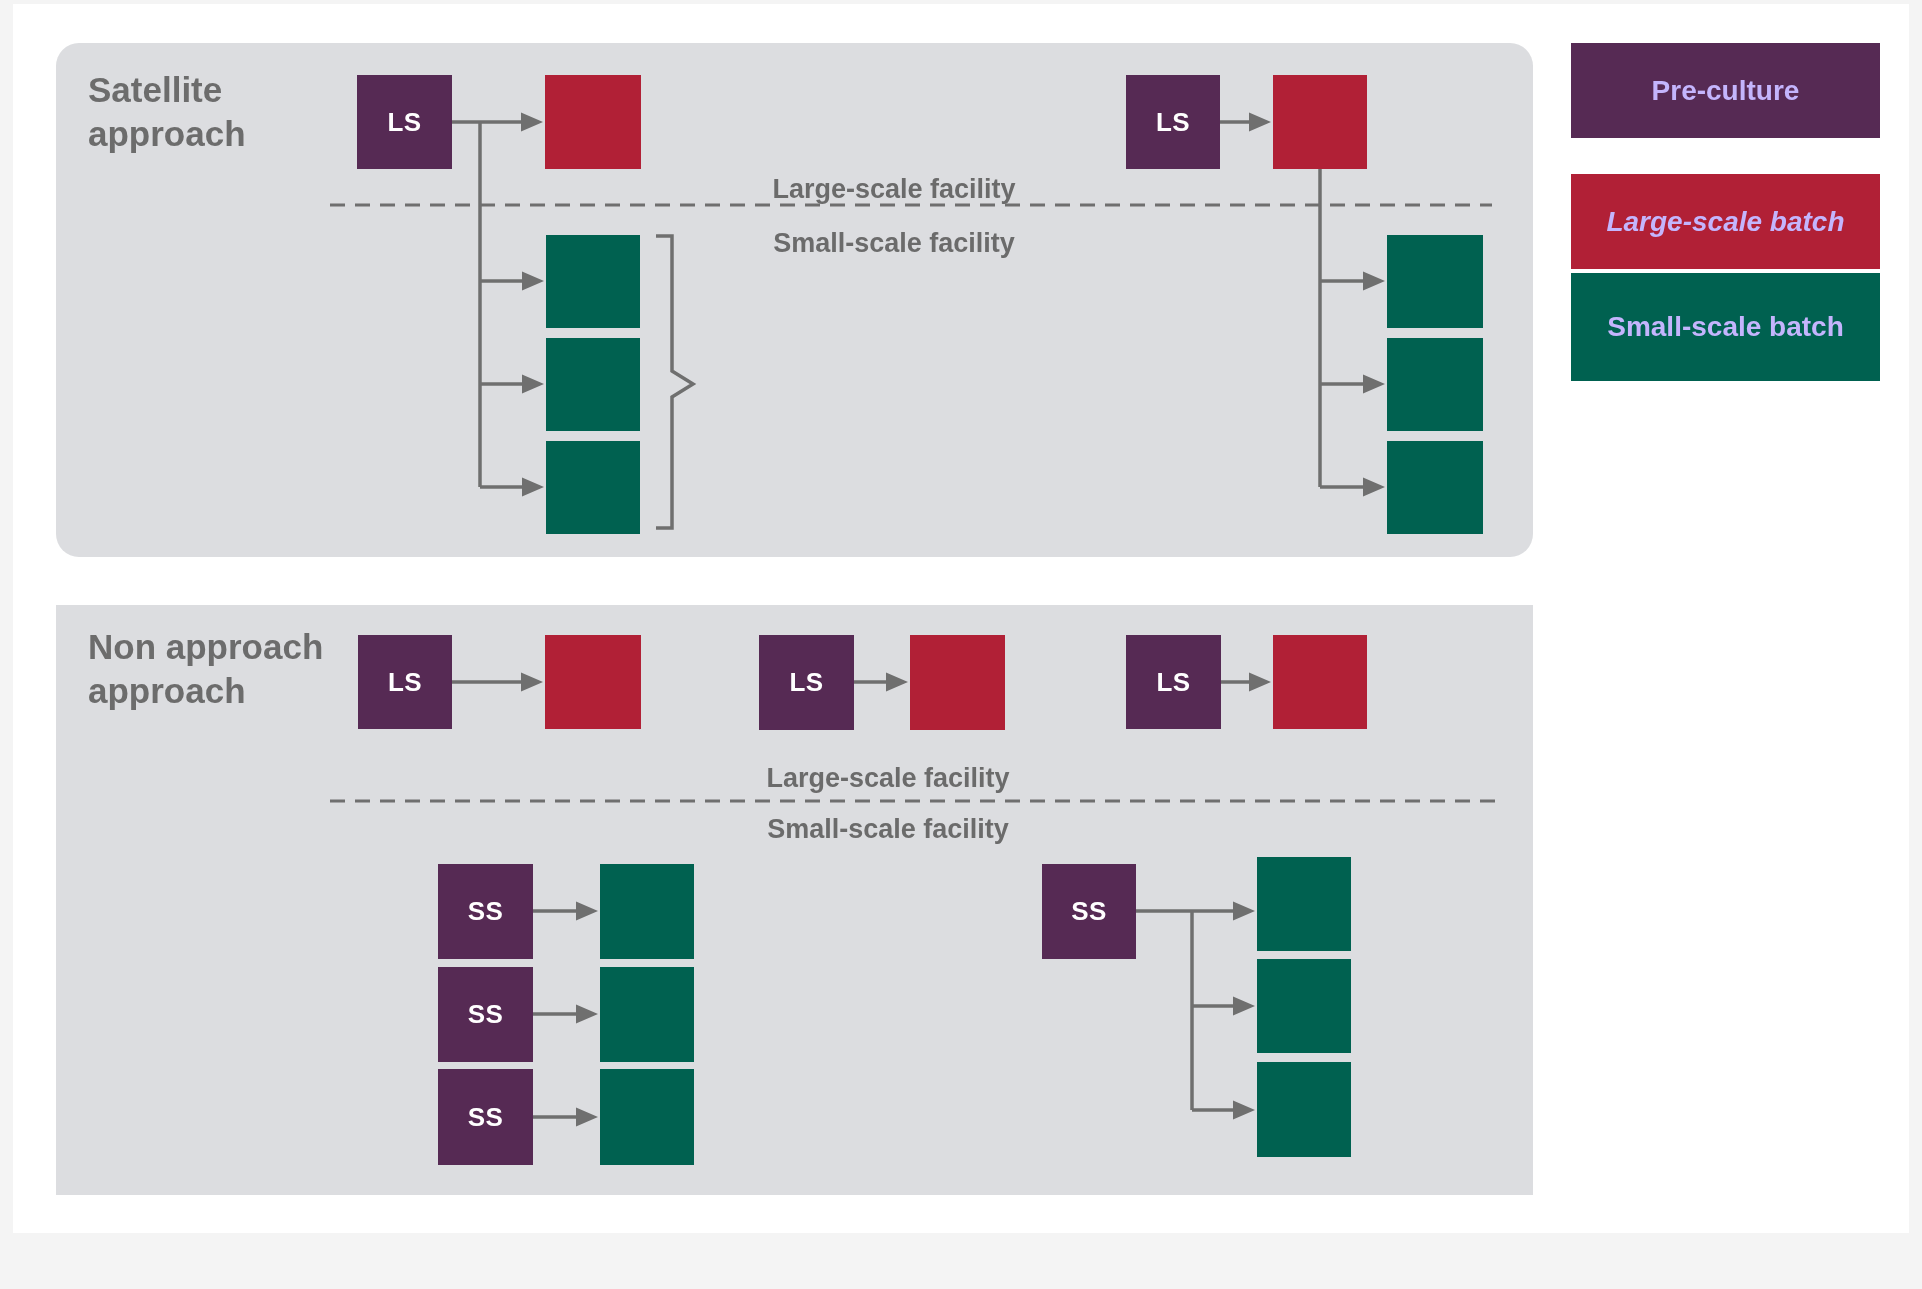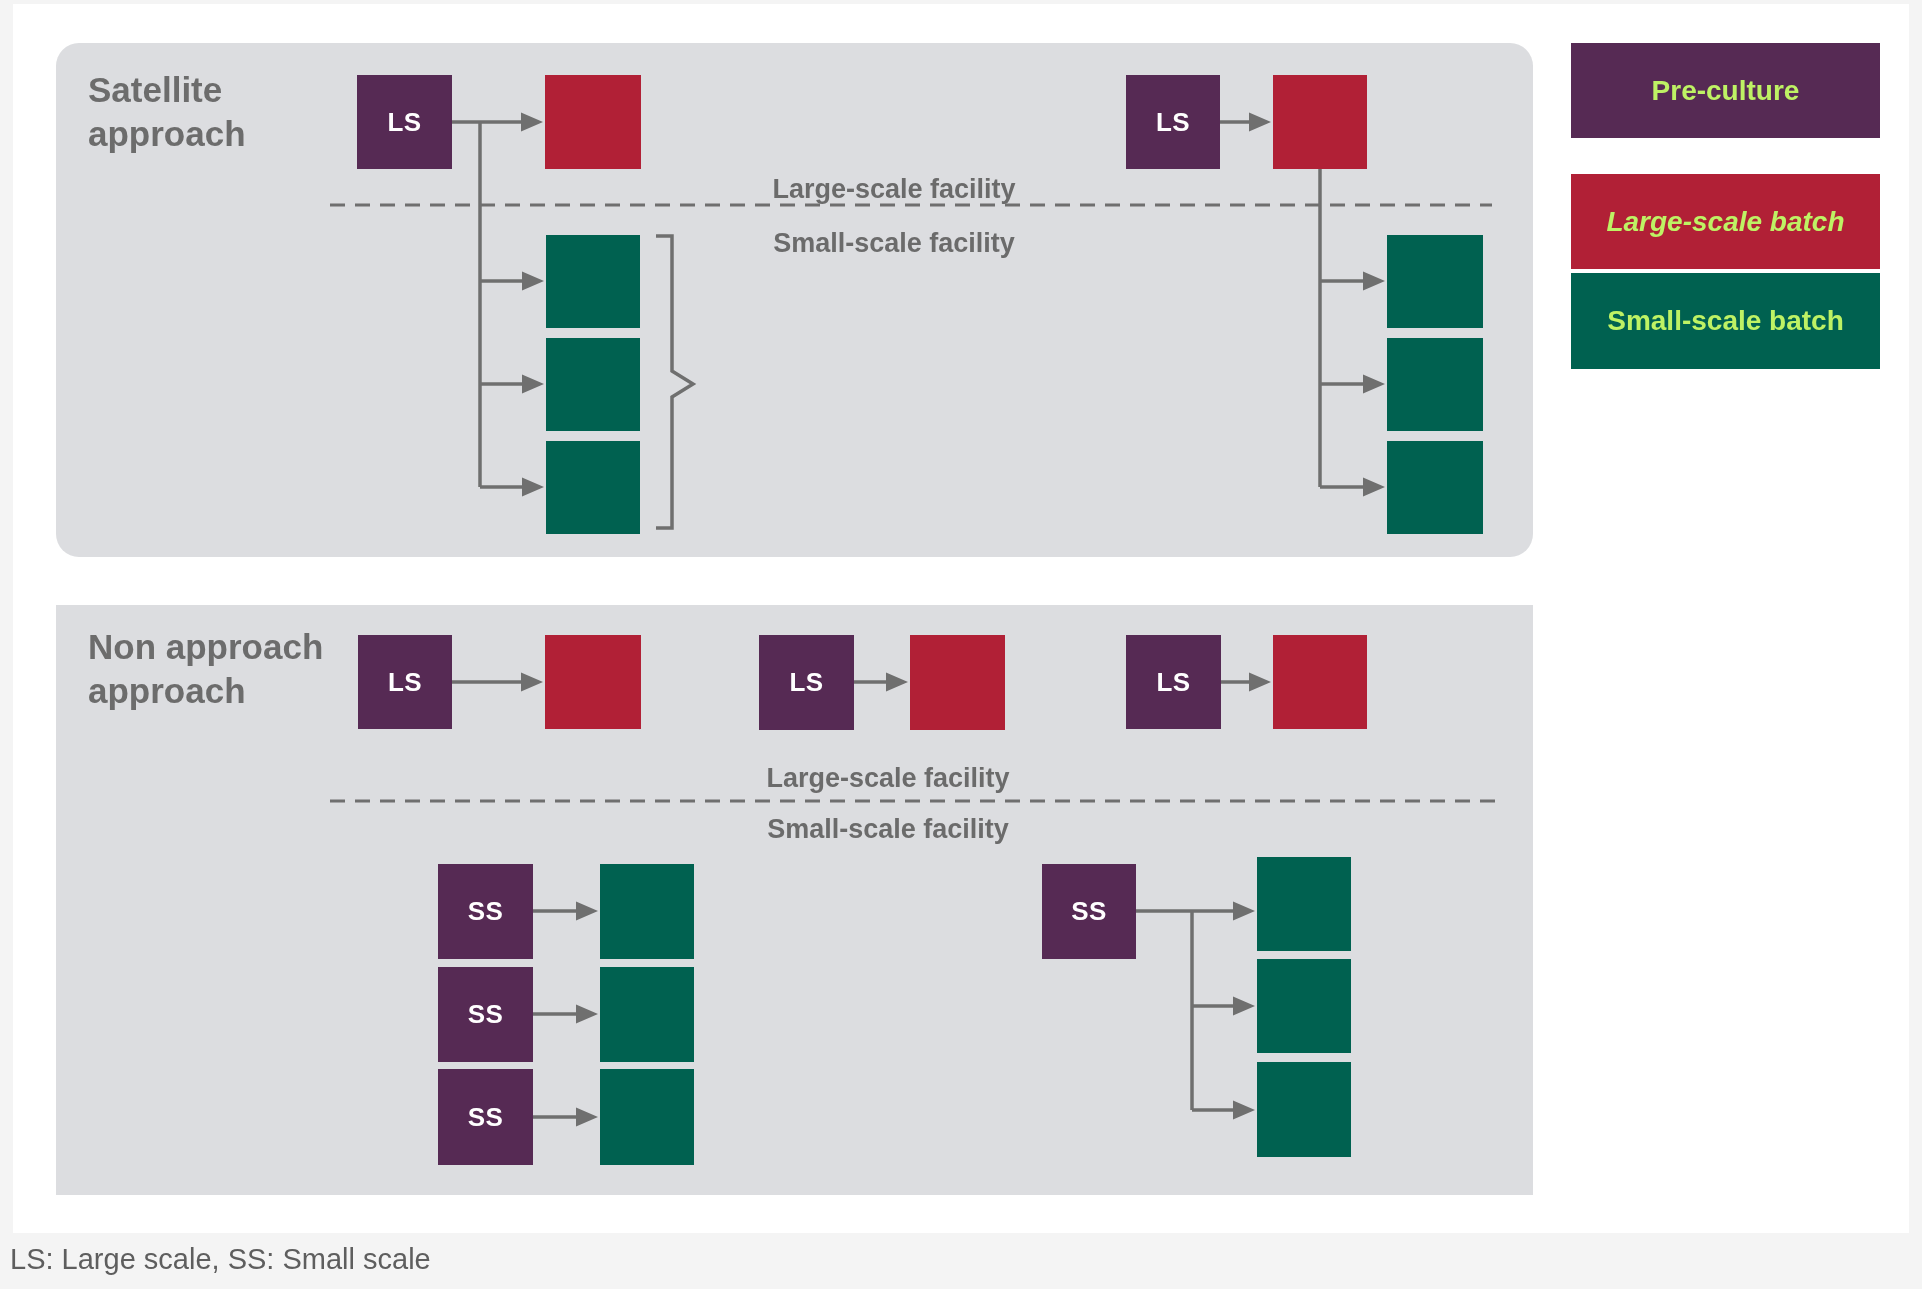--- a/index.html
+++ b/index.html
@@ -11,21 +11,21 @@
   .panel-title{position:absolute;font-size:35px;font-weight:700;color:var(--c-title-text,#6C6C6C);line-height:44px;}
   .box{position:absolute;display:flex;align-items:center;justify-content:center;
        color:#fff;font-weight:700;font-size:26px;letter-spacing:.5px;}
   .purple{background:var(--c-pre-culture,#562A54);}
   .red{background:var(--c-large-scale-batch,#B12036);}
   .green{background:var(--c-small-scale-batch,#006150);}
   .navy{background:var(--c-average-box,#0B3140);}
   .facility-label{position:absolute;transform:translateX(-50%);white-space:nowrap;
        font-size:27px;font-weight:600;color:var(--c-label-text,#6B6B6B);}
   .legend-item{position:absolute;left:1571px;width:309px;height:95px;display:flex;
-       align-items:center;justify-content:center;color:#bef264;font-weight:700;font-size:28px;}
+       align-items:center;justify-content:center;color:#c4b5fd;font-weight:700;font-size:28px;}
   #average-box{left:722px;top:336px;width:238px;height:95px;font-size:30px;}
   #footer-strip{position:absolute;left:0;top:1233px;width:1922px;height:56px;background:var(--c-page-bg,#F4F4F4);}
   #footer-caption{position:absolute;left:10px;top:0;height:56px;line-height:52px;
        font-size:29px;color:var(--c-footer-text,#5E5E5E);white-space:nowrap;}
   svg.overlay{position:absolute;left:0;top:0;pointer-events:none;}
   .ln{stroke:var(--c-line,#6F6F6F);stroke-width:3.5;fill:none;}
   .dash{stroke:var(--c-line,#6F6F6F);stroke-width:3;fill:none;stroke-dasharray:15 10;}
   .ah{fill:var(--c-line,#6F6F6F);stroke:none;}
 </style>
 </head>
@@ -129,19 +129,16 @@
       <line class="ln" x1="1136" y1="401" x2="1177" y2="401"></line>
       <polygon class="ah" points="1199,401 1177,391.5 1177,410.5"></polygon>
       <line class="ln" x1="1136" y1="505" x2="1177" y2="505"></line>
       <polygon class="ah" points="1199,505 1177,495.5 1177,514.5"></polygon>
     </svg>
   </div>
 
   <div>
     <div class="legend-item purple" style="top:43px;">Pre-culture</div>
     <div class="legend-item red" style="top:174px;font-style:italic;">Large-scale batch</div>
-    <div class="legend-item green" style="top:273px;height:96px;">Small-scale batch</div>
+    <div class="legend-item green" style="top:273px;height:108px;">Small-scale batch</div>
   </div>
 
-  <div id="footer-strip">
-    <div id="footer-caption">LS: Large scale, SS: Small scale</div>
-  </div>
 </div>
 
 </body></html>

